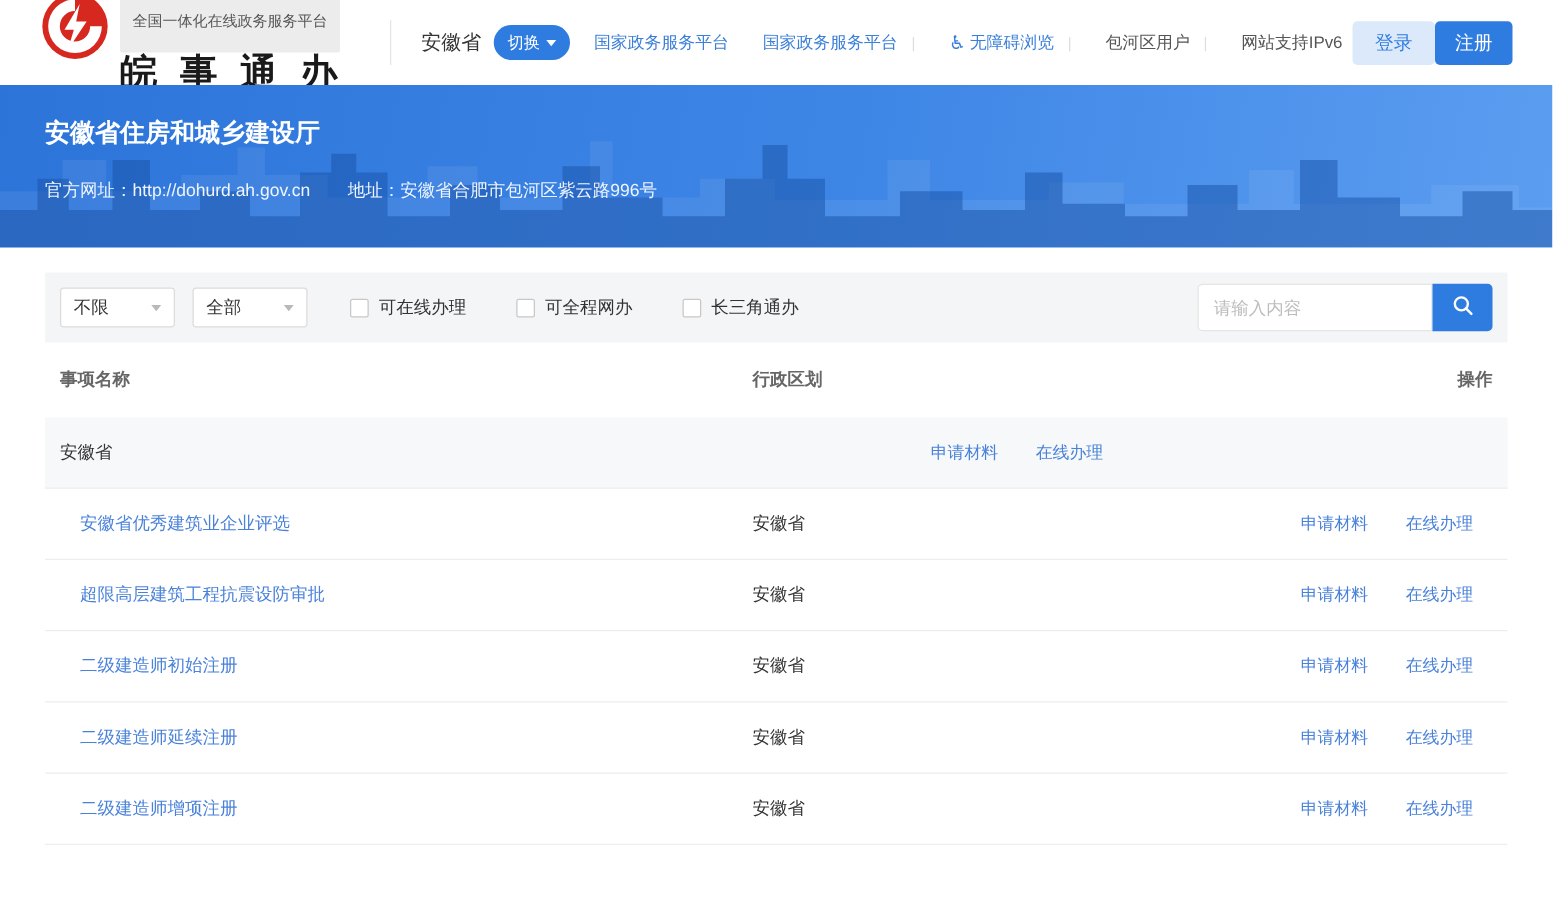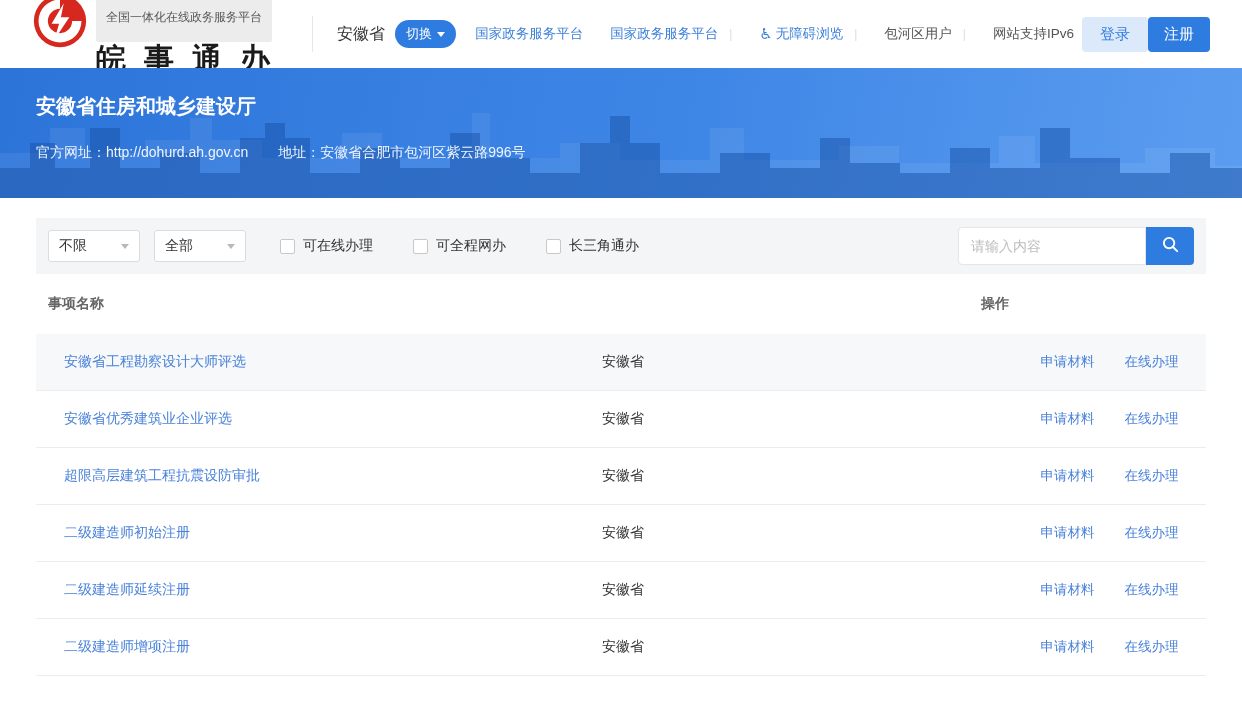--- a/index.html
+++ b/index.html
@@ -175,27 +175,25 @@
                 <line x1="12.6" y1="12.6" x2="17" y2="17" stroke="#fff" stroke-width="2" stroke-linecap="round"></line>
               </svg>
           </span>
         </button>
       </div>
     </div>
 
     <div class="table">
       <div class="thead">
         <div>事项名称</div>
+        <div>行政区划</div>
         <div class="th-actions">操作</div>
       </div>
       <div id="tbody">
           <div class="trow active">
-    <div class="td td-name">
-      <a class="name-link">安徽省工程勘察设计大师评选</a>
-    </div>
     <div class="td td-region">安徽省</div>
     <div class="td td-actions">
       <a class="act">申请材料</a>
       <a class="act">在线办理</a>
     </div>
   </div>
           <div class="trow">
     <div class="td td-name">
       <a class="name-link">安徽省优秀建筑业企业评选</a>
     </div>

